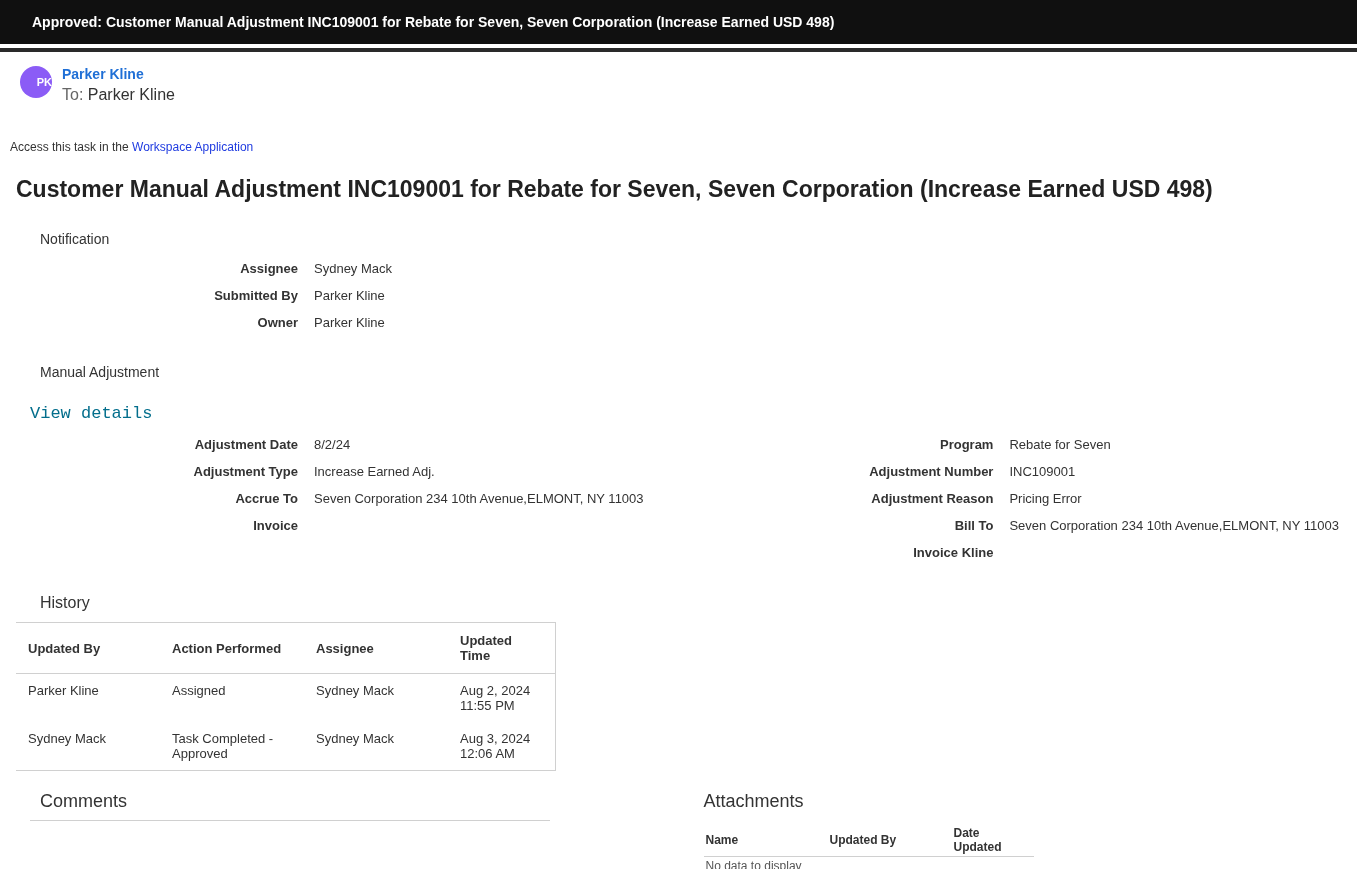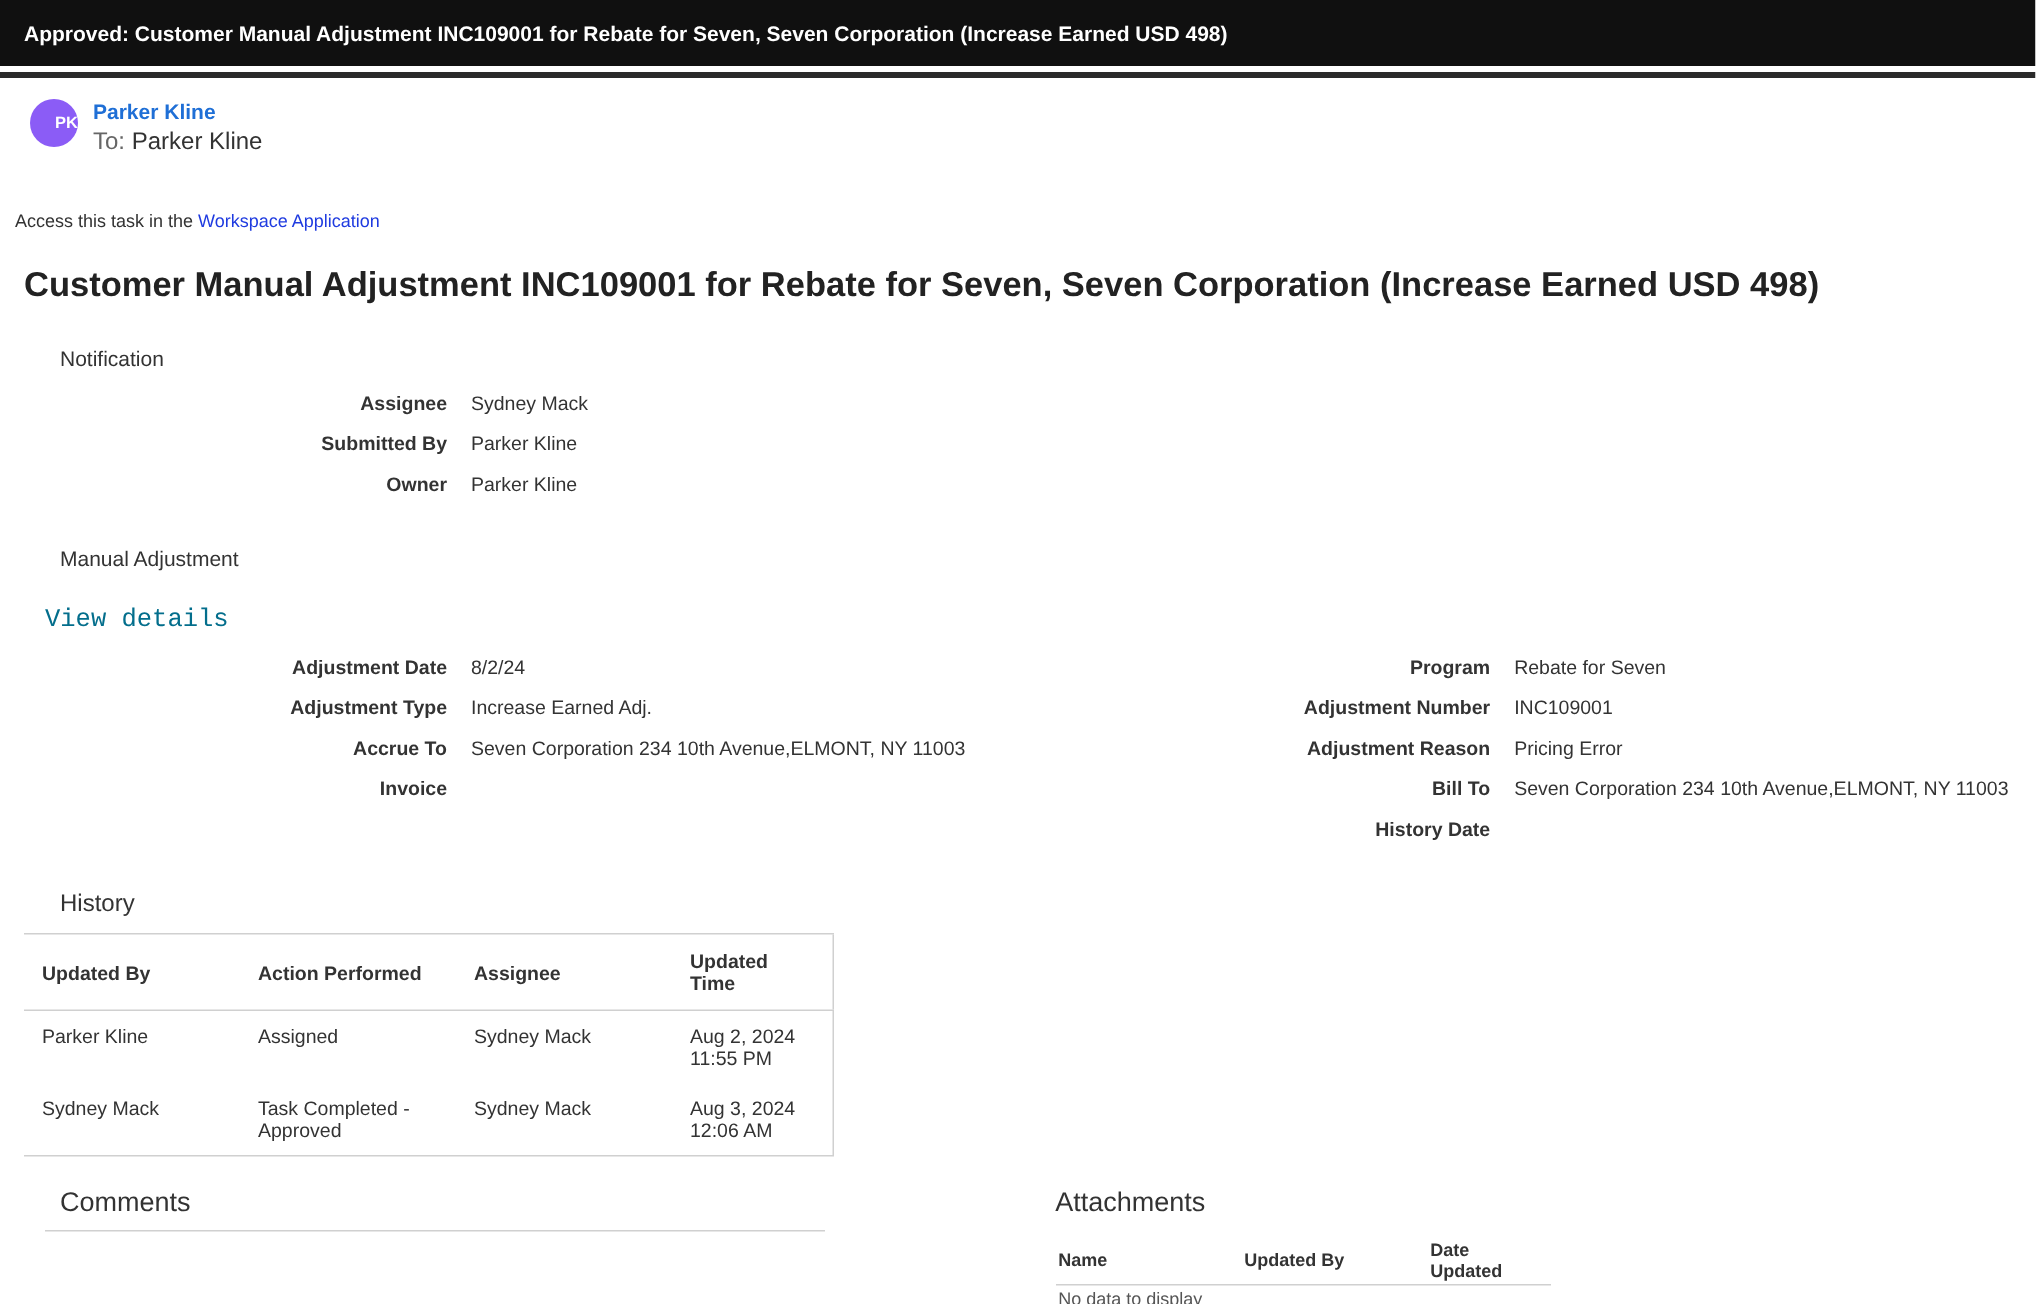--- a/index.html
+++ b/index.html
@@ -9,21 +9,21 @@
     font-size: 13px;
     color: #333;
     background: #fff;
     width: 1357px;
   }
   .topbar {
     background: #101010;
     color: #fff;
     font-weight: bold;
     font-size: 14px;
-    padding: 14px 16px 14px 16px;
+    padding: 14px 16px 14px 32px;
   }
   .topbar-gap {
     height: 4px;
     background: #fff;
   }
   .blackstrip {
     height: 4px;
     background: #2a2a2a;
   }
   .from-row {
@@ -316,21 +316,21 @@
         </tr>
         <tr>
           <td class="label">Adjustment Reason</td>
           <td class="value">Pricing Error</td>
         </tr>
         <tr>
           <td class="label">Bill To</td>
           <td class="value">Seven Corporation 234 10th Avenue,ELMONT, NY 11003</td>
         </tr>
         <tr>
-          <td class="label">History Date</td>
+          <td class="label">Invoice Kline</td>
           <td class="value"></td>
         </tr>
       </tbody>
         </table>
     </div>
   </div>
 
   
   <div class="section-label h">History</div>
   <div class="history-wrap">

